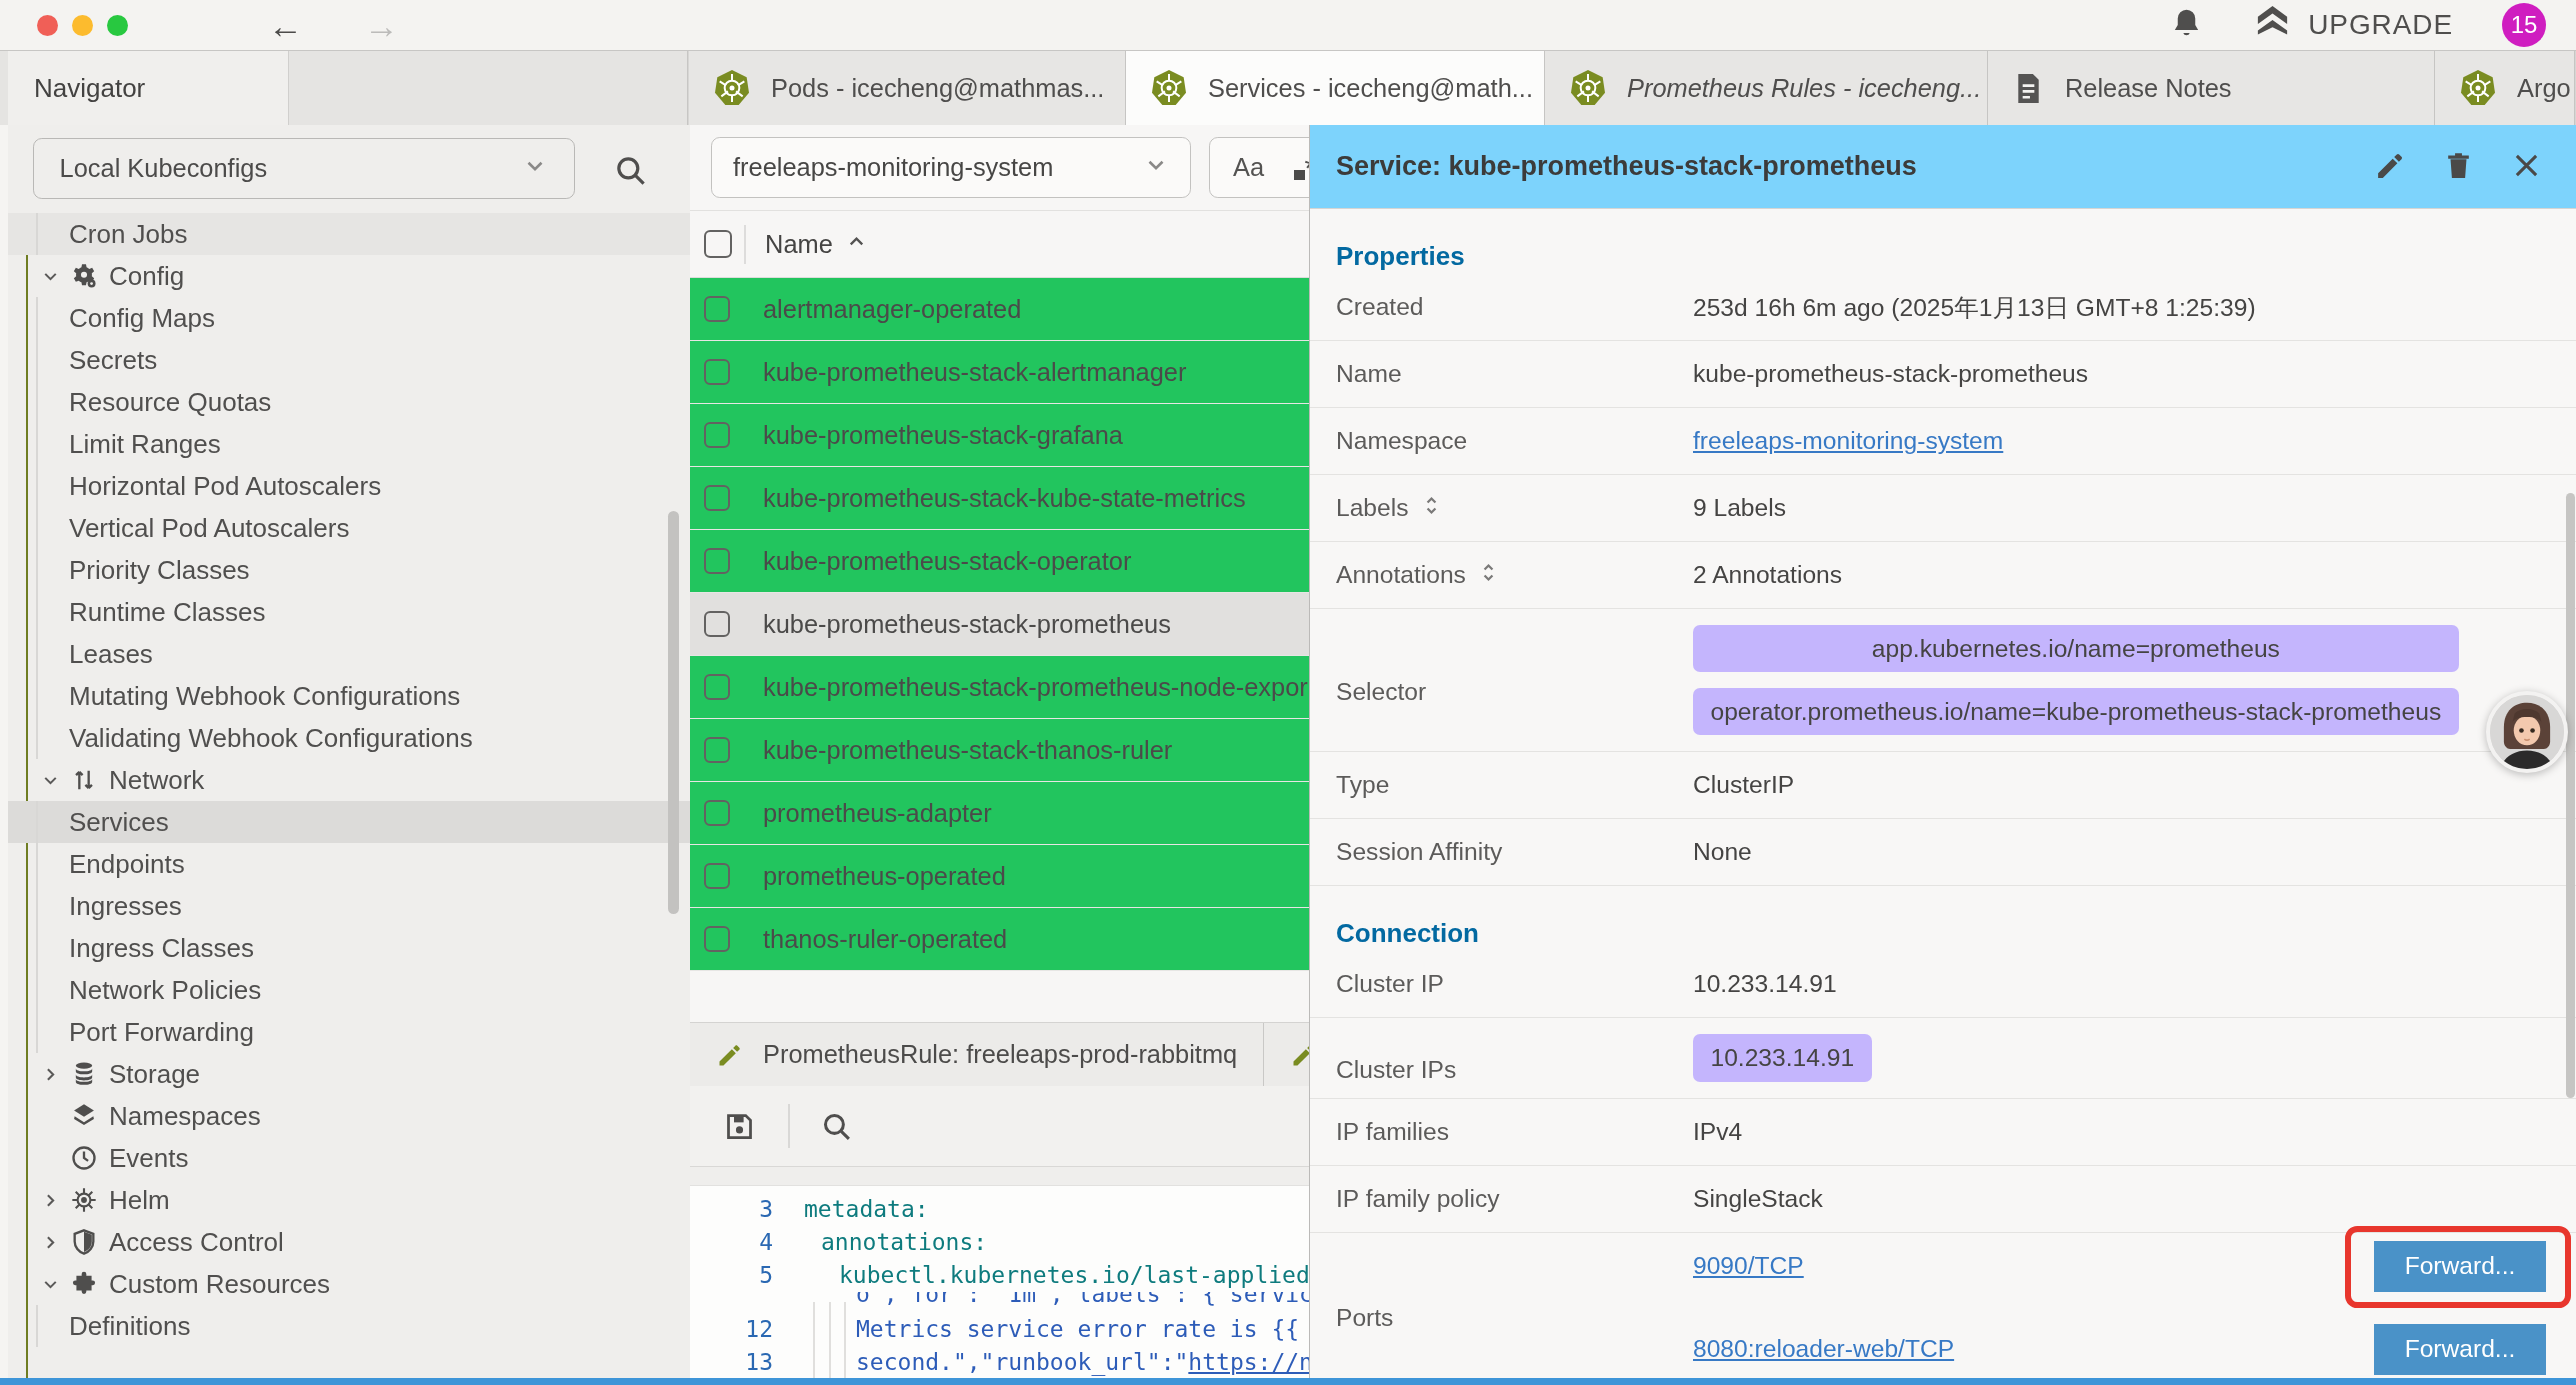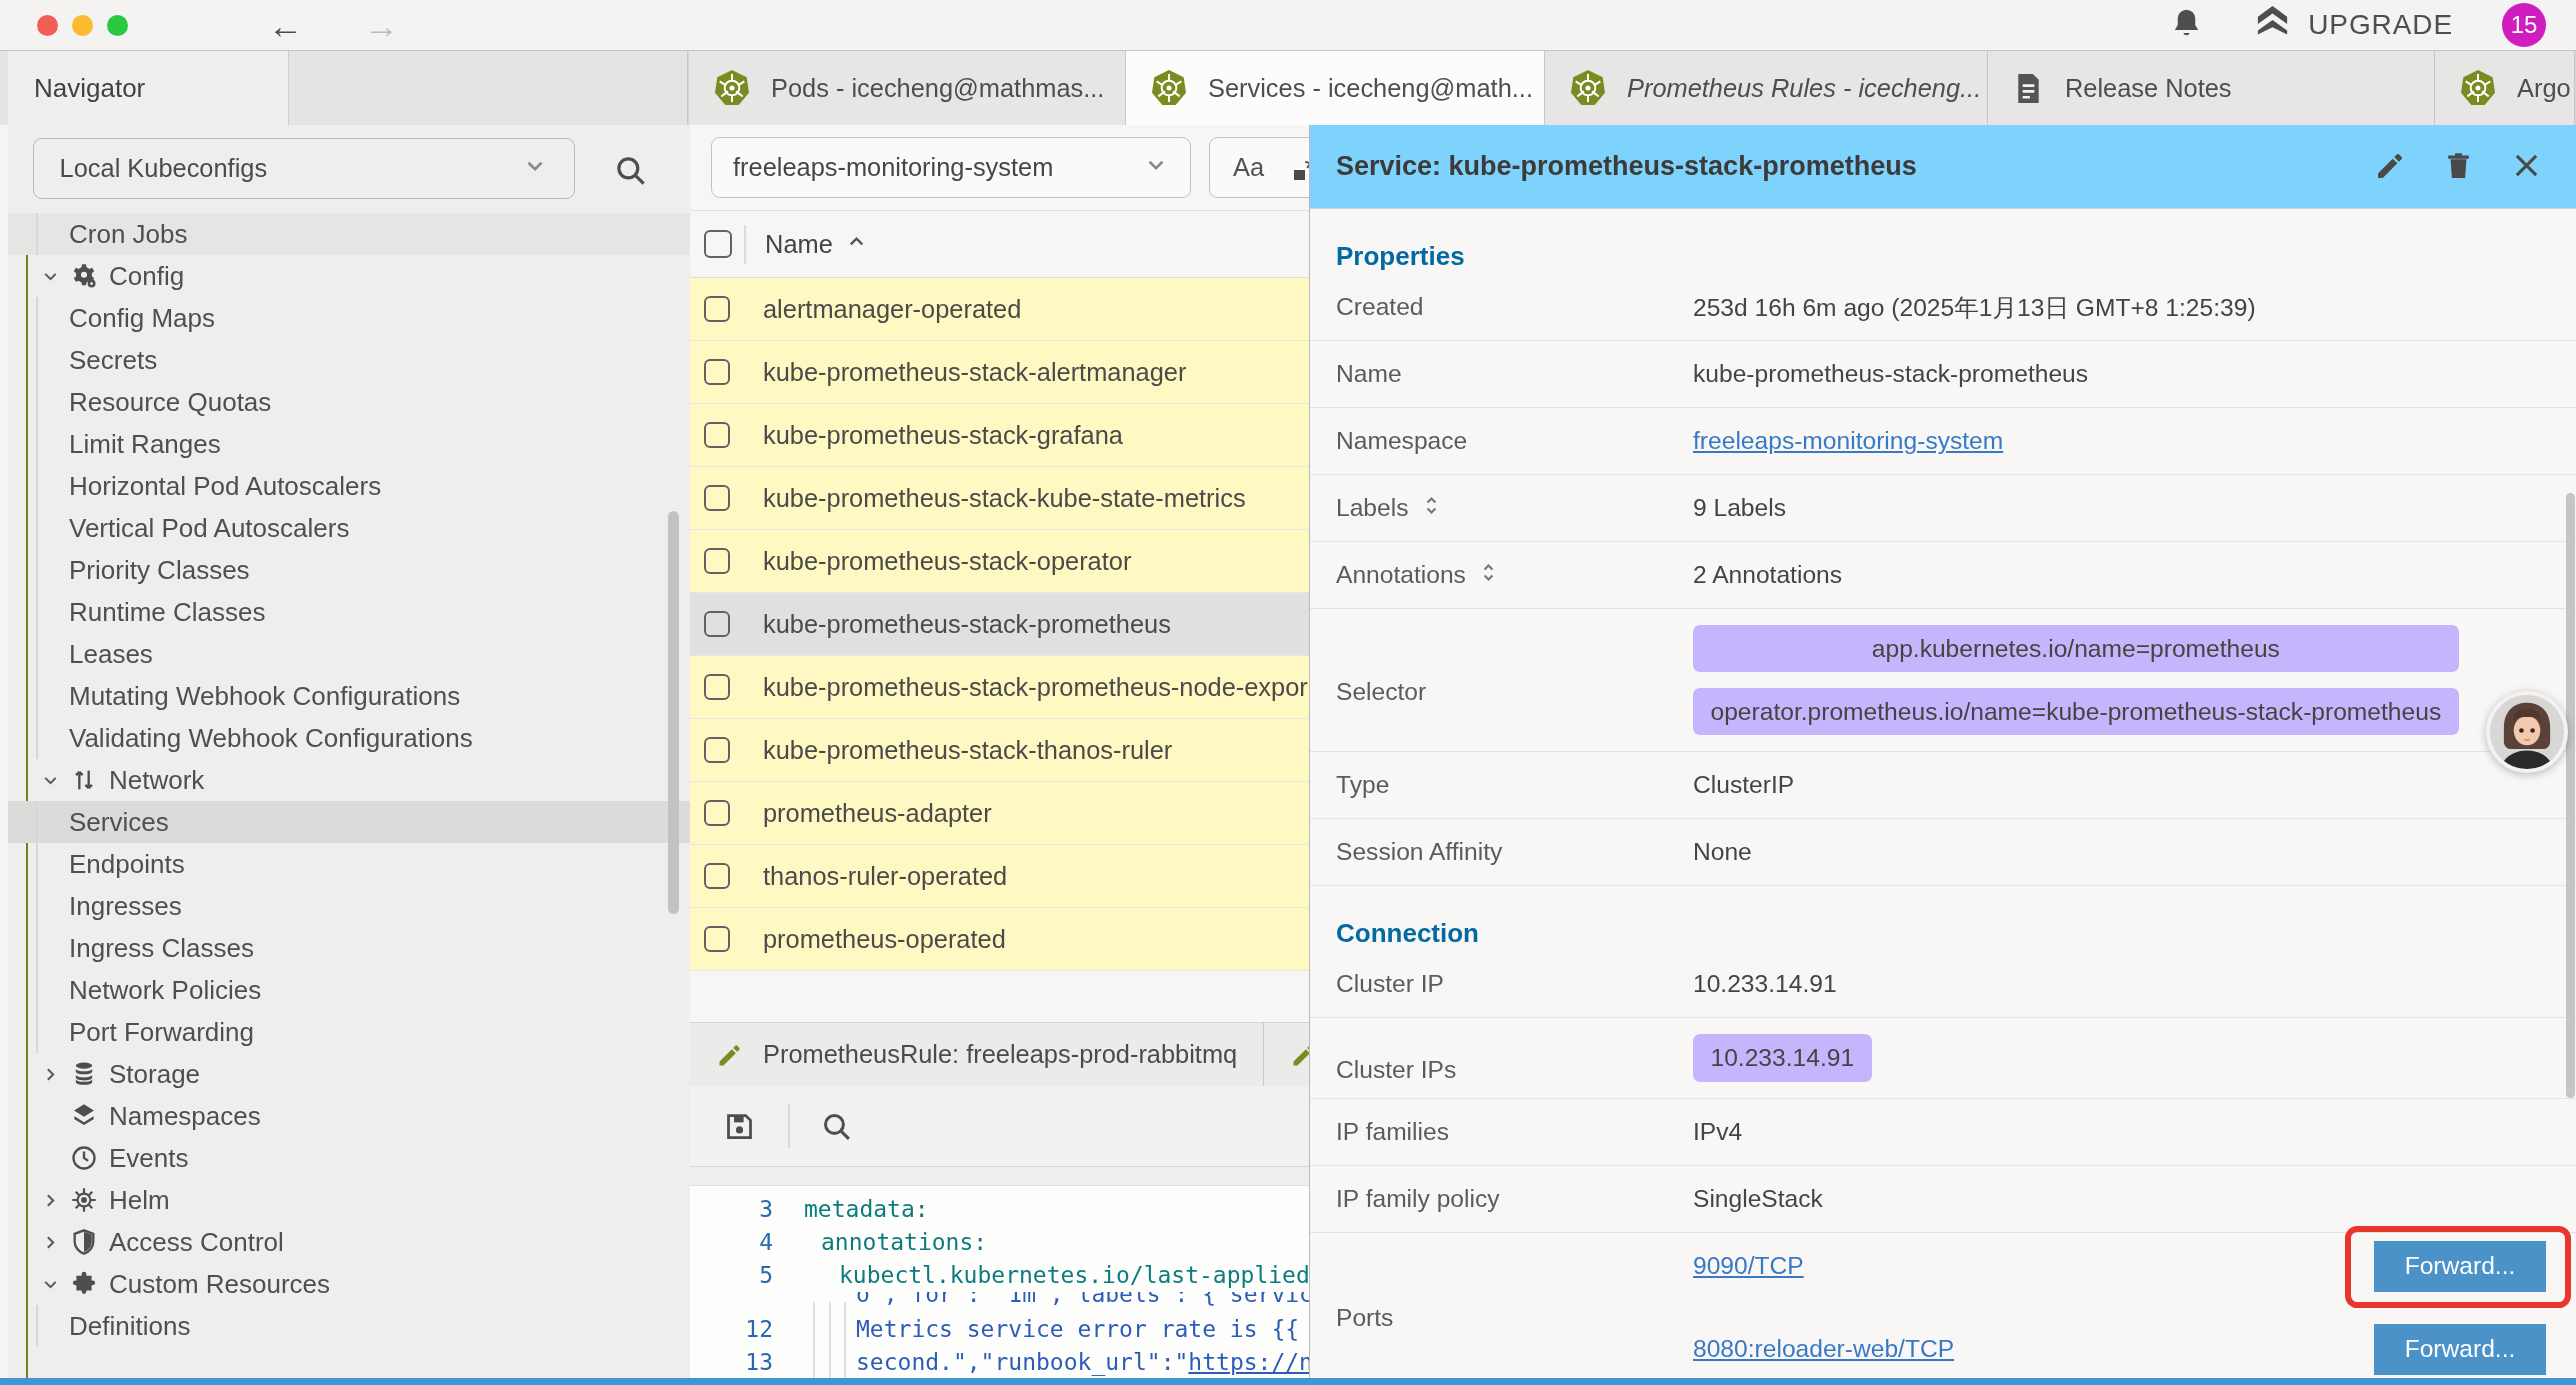--- a/index.html
+++ b/index.html
@@ -70,21 +70,21 @@
               background:#fbfaf9;display:flex;align-items:center;gap:30px;padding:0 23px;font-size:25.4px;color:#545352;}
   .regex-ic{display:flex;align-items:flex-start;}
   .regex-ic .sq{width:10.5px;height:10.5px;background:#4c4b4a;margin-top:19px;}
   .regex-ic .ast{font-size:30px;}
   .thead{position:relative;height:67px;border-bottom:1.8px solid #dddcdb;display:flex;align-items:center;}
   .cbx{width:28px;height:28px;border:2.6px solid #636261;border-radius:6.1px;flex:0 0 auto;}
   .thead .cbx{margin-left:14px;}
   .col-div{width:1.8px;height:39px;background:#dddcdb;margin-left:12.3px;}
   .thead-label{margin-left:19px;font-size:25.4px;color:#454443;display:flex;align-items:center;gap:12.3px;}
   .thead-label svg{width:23px;height:23px;color:#545352;}
-  .rows .rrow{height:63px;display:flex;align-items:center;background:#fef9c3;border-bottom:1.8px solid #e7e6e4;
+  .rows .rrow{height:63px;display:flex;align-items:center;background:#22c55e;border-bottom:1.8px solid #e7e6e4;
               font-size:25.4px;color:#4b4a49;}
   .rows .rrow .cbx{margin-left:14px;width:26px;height:26px;border-width:2.2px;}
   .rows .rrow .rname{margin-left:33px;white-space:nowrap;}
   .rows .rrow.selected{background:#e1e0de;}
   .hscroll{position:absolute;left:21px;top:1005px;width:587px;height:12.3px;border-radius:6.1px;background:#b9b8b6;}
 
   
   .dock{position:absolute;left:0;top:897px;width:100%;bottom:0;background:#ecebe9;border-top:1.8px solid #d4d3d1;}
   .dock-tabs{height:63px;display:flex;background:#e7e6e4;}
   .dock-tab{display:flex;align-items:center;gap:19px;padding:0 26px;background:#ecebe9;border-right:1.8px solid #c9c8c6;
@@ -481,25 +481,25 @@
         <div class="rrow">
           <div class="cbx"></div>
           <span class="rname">kube-prometheus-stack-thanos-ruler</span>
         </div>
         <div class="rrow">
           <div class="cbx"></div>
           <span class="rname">prometheus-adapter</span>
         </div>
         <div class="rrow">
           <div class="cbx"></div>
+          <span class="rname">prometheus-operated</span>
+        </div>
+        <div class="rrow">
+          <div class="cbx"></div>
           <span class="rname">thanos-ruler-operated</span>
-        </div>
-        <div class="rrow">
-          <div class="cbx"></div>
-          <span class="rname">prometheus-operated</span>
         </div>
       </div>
     <div class="hscroll"></div>
 
     <div class="dock">
       <div class="dock-tabs">
         <div class="dock-tab">
           <span class="pencil"><svg viewBox="0 0 24 24" fill="currentColor">
                 <path d="M3 17.6V21h3.4L17 10.4 13.6 7zM14.7 5.9l3.4 3.4 1.9-1.9c.5-.5.5-1.2 0-1.7l-1.7-1.7c-.5-.5-1.2-.5-1.7 0z"></path>
               </svg></span>

